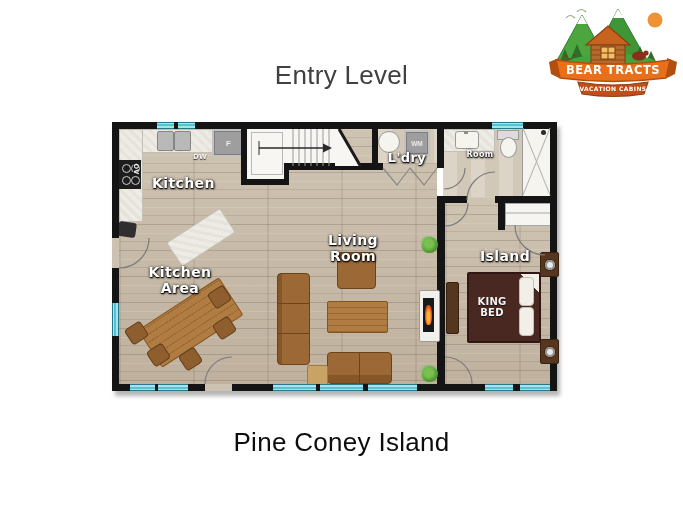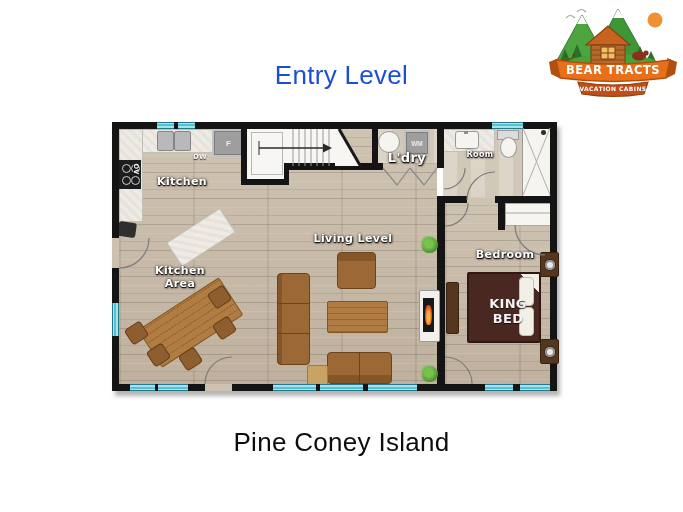--- a/index.html
+++ b/index.html
@@ -1,40 +1,40 @@
 <!DOCTYPE html>
 <html><head>
 <meta charset="utf-8">
 <style>
   html,body{margin:0;padding:0;background:#ffffff;}
   #canvas{position:relative;width:683px;height:512px;background:#ffffff;overflow:hidden;
           font-family:"Liberation Sans", sans-serif;}
   .abs{position:absolute;}
-  #page-title{left:0;top:60px;width:683px;text-align:center;font-size:26px;color:#1d4ed8;letter-spacing:.3px;}
+  #page-title{left:0;top:60px;width:683px;text-align:center;font-size:26px;color:#404040;letter-spacing:.3px;}
   #page-caption{left:0;top:427px;width:683px;text-align:center;font-size:26px;color:#0d0d0d;letter-spacing:.3px;}
   #plan{left:112px;top:122px;width:445px;height:269px;box-shadow:3px 5px 4px rgba(120,120,120,.55);}
   .wall{background:#141414;z-index:30;}
   .floor-wood{background-color:#c7baa9;z-index:1;
     background-image:
       repeating-linear-gradient(90deg, rgba(80,60,40,.10) 0 2px, rgba(0,0,0,0) 2px 74px),
       repeating-linear-gradient(180deg, rgba(255,255,255,.12) 0 1px, rgba(0,0,0,0) 1px 8px,
         rgba(0,0,0,.08) 8px 9px, rgba(0,0,0,0) 9px 17px, rgba(0,0,0,.14) 17px 18px, rgba(0,0,0,0) 18px 26px),
       linear-gradient(180deg,#cfc3b2,#bfb19e);}
   .floor-tile{background-color:#d8cfc0;z-index:2;
     background-image:repeating-linear-gradient(90deg,#dcd4c6 0 14px,#d2c8b8 14px 28px);}
   .marble{background:#edebe4;border:1px solid #c2bfb5;z-index:10;
     background-image:repeating-linear-gradient(45deg, rgba(0,0,0,.035) 0 3px, rgba(0,0,0,0) 3px 7px);}
   .gray-app{background:#9e9e9e;border:2px solid #c2c2c2;box-shadow:inset 0 0 0 1px #7d7d7d;z-index:11;
     color:#ebebeb;font-weight:bold;display:flex;align-items:center;justify-content:center;}
   .white-fix{background:#f6f4ef;border:1px solid #9a9a9a;z-index:11;}
   .stairs-white{background:#f7f6f3;z-index:5;}
   .win-h{z-index:40;background:linear-gradient(180deg,#25788a 0 1px,#a3e4ee 1px 2.5px,#55c1d3 2.5px 4.5px,#a3e4ee 4.5px 6px,#25788a 6px 7px);}
   .win-v{z-index:40;background:linear-gradient(90deg,#25788a 0 1px,#a3e4ee 1px 2.5px,#55c1d3 2.5px 4.5px,#a3e4ee 4.5px 6px,#25788a 6px 7px);}
   .door-gap{z-index:40;background:#cdc1b1;}
-  .room-label{z-index:60;color:#ffffff;font-weight:bold;font-size:11px;letter-spacing:.4px;text-align:center;
+  .room-label{z-index:60;color:#ffffff;font-weight:bold;font-size:14px;letter-spacing:.4px;text-align:center;
     font-family:"DejaVu Sans", sans-serif;
     text-shadow:0 1px 1px rgba(0,0,0,.9),1px 1px 2px rgba(0,0,0,.8),0 0 3px rgba(0,0,0,.7);}
   .fix-label{z-index:60;color:#f3f3f3;font-weight:bold;font-size:7px;letter-spacing:.3px;text-align:center;
     font-family:"DejaVu Sans", sans-serif;text-shadow:0 1px 1px rgba(0,0,0,.75);}
   .wood-f{background:#9c6836;border:1px solid #6d4418;border-radius:4px;z-index:12;}
   .wood-t{background:#b07c42;border:1px solid #84541f;border-radius:2px;z-index:12;
     background-image:repeating-linear-gradient(180deg, rgba(0,0,0,0) 0 5px, rgba(60,30,0,.22) 5px 6px);}
   .chair{background:#8f5e2e;border:1px solid #633e18;border-radius:4px;z-index:12;}
   .dark-furn{background:#553720;border:1px solid #38220f;border-radius:2px;z-index:35;}
   .lamp{position:absolute;left:50%;top:50%;width:10px;height:10px;border-radius:50%;transform:translate(-50%,-50%);
@@ -156,21 +156,21 @@
     <div class="abs chair" style="left:103px;top:197px;width:17px;height:16px;transform:rotate(-33deg);"></div>
     <div class="abs chair" style="left:69px;top:228px;width:17px;height:16px;transform:rotate(-33deg);"></div>
     <div class="abs chair" style="left:37px;top:224px;width:17px;height:16px;transform:rotate(-33deg);"></div>
     <div class="abs chair" style="left:15px;top:202px;width:17px;height:16px;transform:rotate(-33deg);"></div>
 
     <div class="abs dark-furn" style="left:334px;top:160px;width:11px;height:50px;"></div>
     <div class="abs" style="left:355px;top:150px;width:70px;height:67px;background:#4a2822;border:2px solid #301713;border-radius:2px;z-index:12;">
       <div class="abs" style="right:0;top:0;width:18px;height:18px;background:linear-gradient(225deg,#f2efe9 50%,rgba(0,0,0,0) 50%);"></div>
       <div class="abs" style="left:50px;top:3px;width:13px;height:27px;background:#f2efe9;border:1px solid #c4bfb5;border-radius:4px;"></div>
       <div class="abs" style="left:50px;top:33px;width:13px;height:27px;background:#f2efe9;border:1px solid #c4bfb5;border-radius:4px;"></div>
-      <div class="abs fix-label" style="left:18px;top:22px;width:42px;font-size:13px;">KING BED</div>
+      <div class="abs fix-label" style="left:2px;top:22px;width:42px;font-size:10px;">KING BED</div>
     </div>
     <div class="abs dark-furn" style="left:428px;top:130px;width:17px;height:23px;">
         <div class="lamp"></div>
       </div>
     <div class="abs dark-furn" style="left:428px;top:217px;width:17px;height:23px;">
         <div class="lamp"></div>
       </div>
 
     <div class="abs wall" style="left:0;top:0;width:445px;height:7px;"></div>
     <div class="abs wall" style="left:0;top:262px;width:445px;height:7px;"></div>
@@ -217,21 +217,21 @@
       <polyline points="298,46 312,63 325,46" stroke="#8a8a8a" stroke-width="1.2" fill="none"></polyline>
       <path d="M353 46 A 21 21 0 0 1 332 67" stroke="#7c7c7c" stroke-width="1.2" fill="none"></path>
       <path d="M355 78 A 28 28 0 0 1 383 50" stroke="#7c7c7c" stroke-width="1.2" fill="none"></path>
       <path d="M356 81 A 23 23 0 0 1 333 104" stroke="#7c7c7c" stroke-width="1.2" fill="none"></path>
       <path d="M403 103 A 30 30 0 0 0 433 133" stroke="#7c7c7c" stroke-width="1.2" fill="none"></path>
       <path d="M333 235 A 27 27 0 0 1 360 262" stroke="#7c7c7c" stroke-width="1.2" fill="none"></path>
     </svg>
 
     <div class="abs room-label" style="left:40px;top:53px;width:60px;">Kitchen</div>
     <div class="abs room-label" style="left:28px;top:142px;width:80px;">Kitchen Area</div>
-    <div class="abs room-label" style="left:201px;top:110px;width:80px;">Living Level</div>
+    <div class="abs room-label" style="left:201px;top:110px;width:80px;">Living Room</div>
     <div class="abs room-label" style="left:270px;top:28px;width:50px;font-size:13px;">L'dry</div>
     <div class="abs room-label" style="left:343px;top:28px;width:50px;font-size:8px;">Room</div>
-    <div class="abs room-label" style="left:363px;top:126px;width:60px;">Bedroom</div>
+    <div class="abs room-label" style="left:363px;top:126px;width:60px;">Island</div>
 
     <div class="abs fix-label" style="left:74px;top:31px;width:28px;">DW</div>
     <div class="abs fix-label" style="left:18px;top:43px;width:12px;transform:rotate(90deg);font-size:6.5px;">OV</div>
   </div>
 </div>
 
 </body></html>

